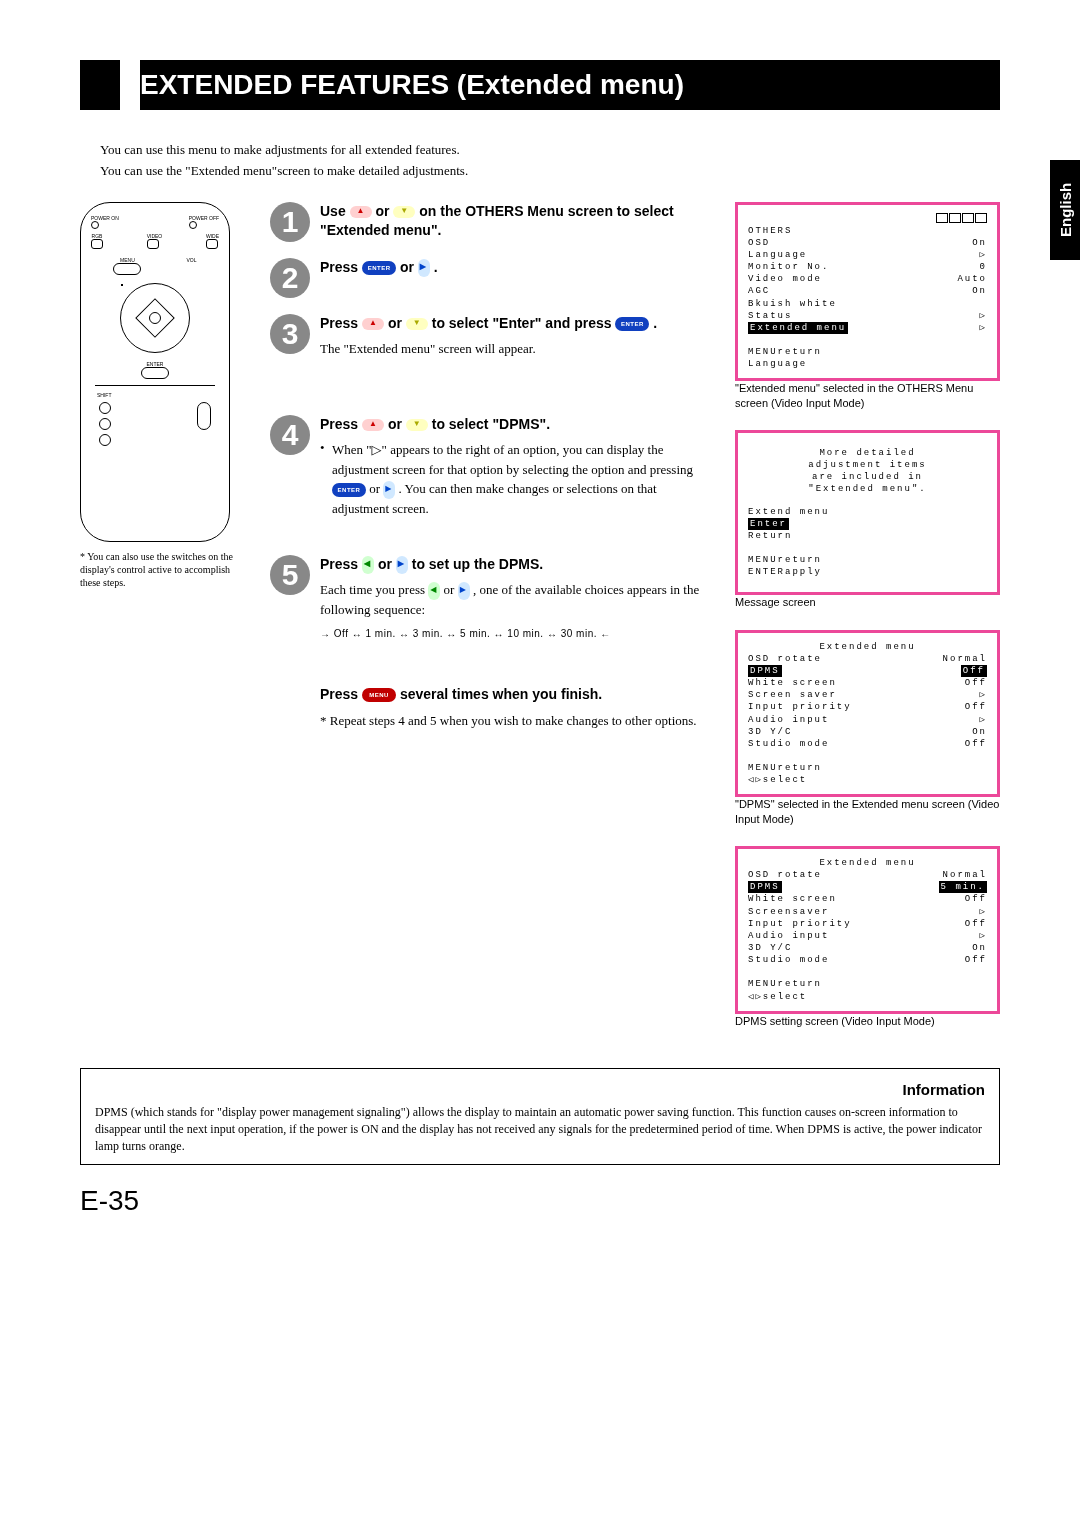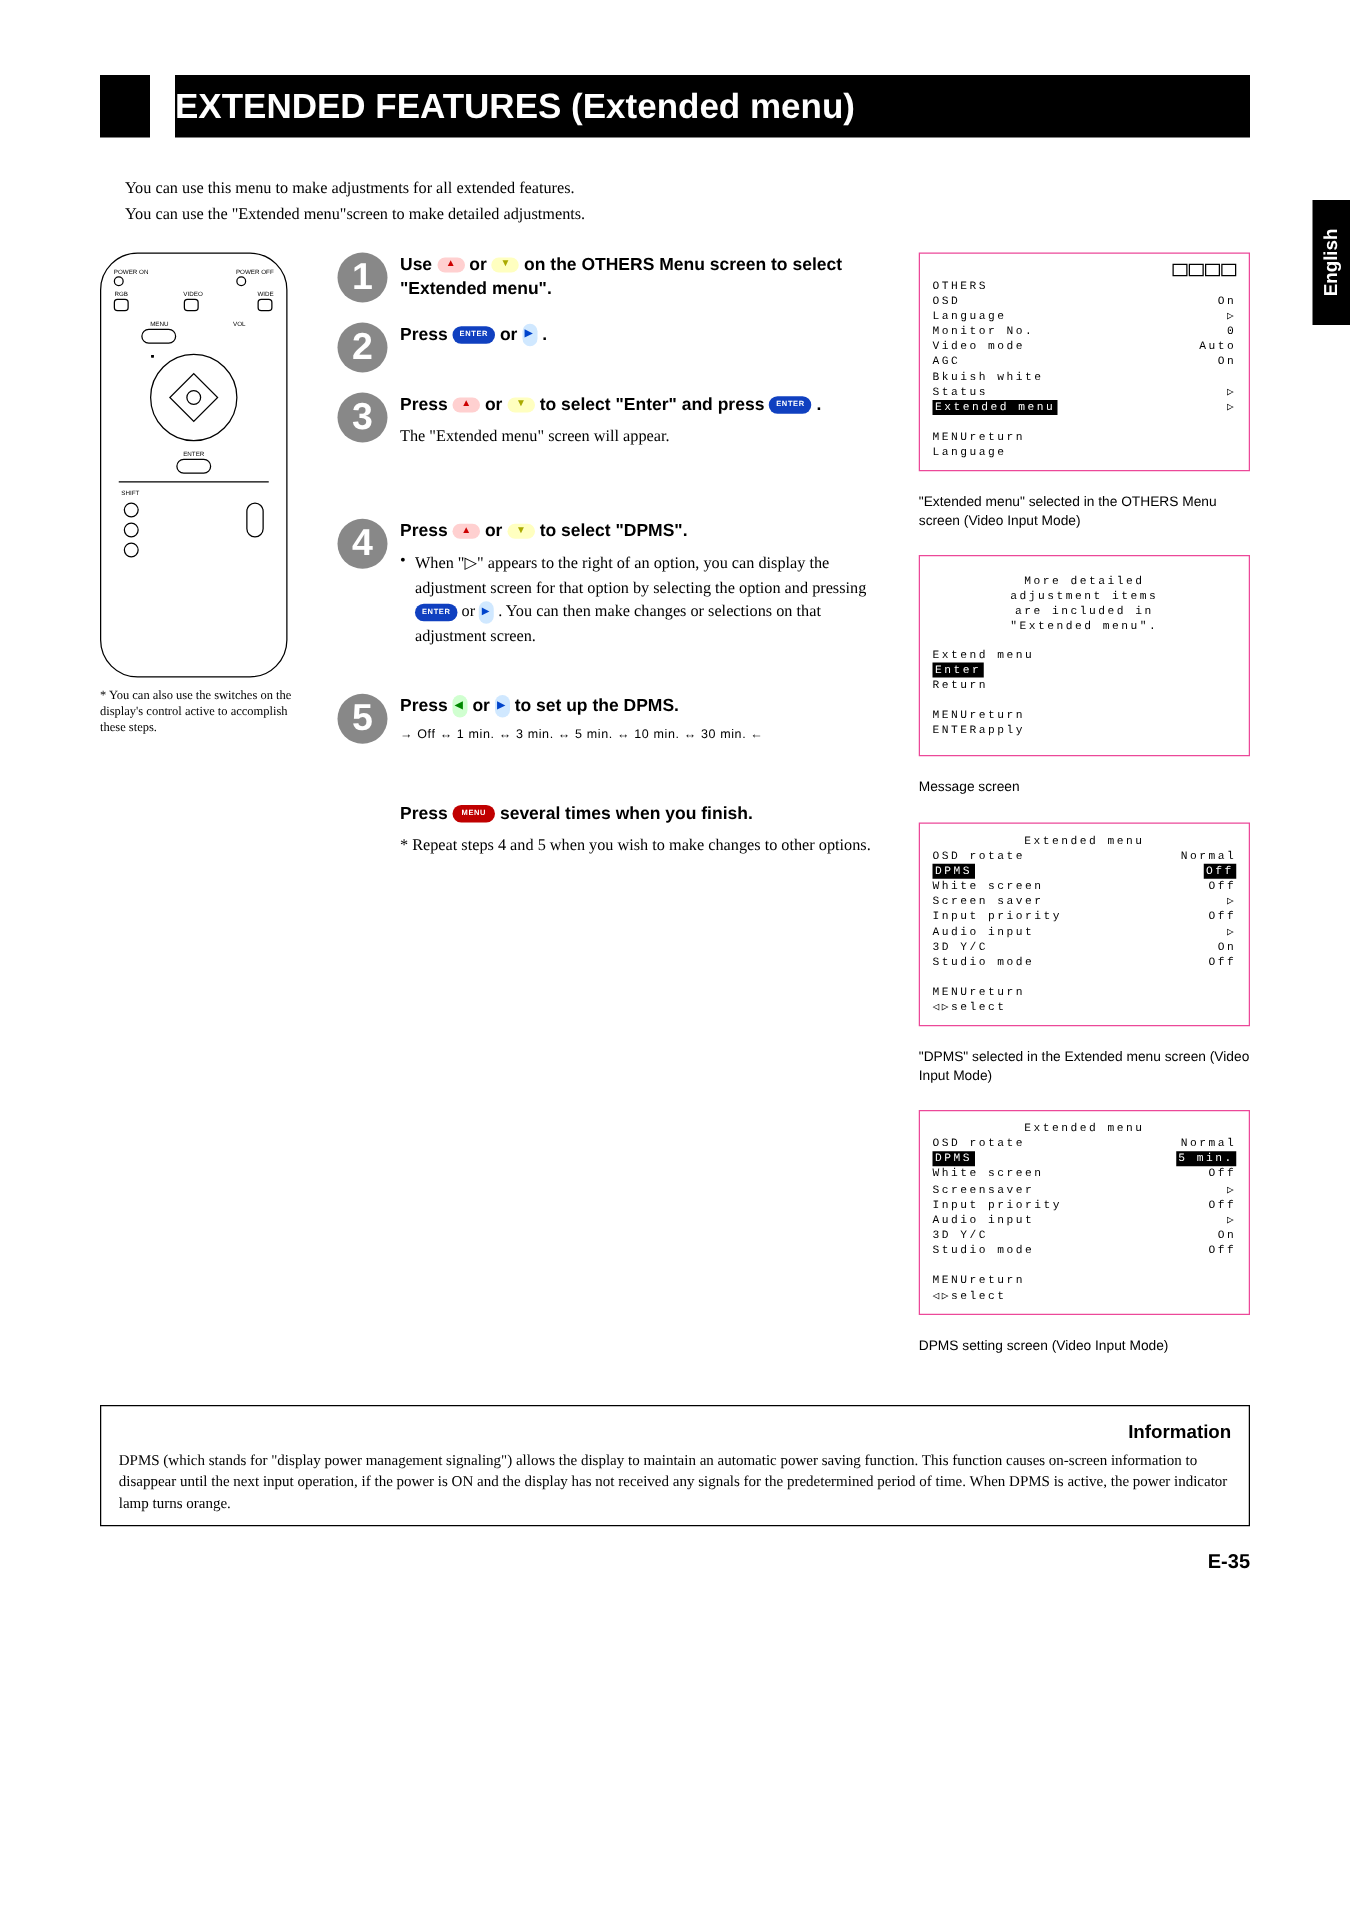--- a/index.html
+++ b/index.html
@@ -54,30 +54,30 @@
   .btn-dir::before { content: ""; position: absolute; top: 0; width: 0; height: 0; }
   .dir-up { background: #ffd0d0; border-radius: 6px; }
   .dir-up::after { content: "▲"; color: #c00; font-size: 8px; position: absolute; left: 7px; top: -1px; }
   .dir-dn { background: #ffffc0; border-radius: 6px; }
   .dir-dn::after { content: "▼"; color: #aa0; font-size: 8px; position: absolute; left: 7px; top: -1px; }
   .dir-lt { background: #d0ffd0; border-radius: 6px; width: 12px; height: 18px; }
   .dir-lt::after { content: "◀"; color: #080; font-size: 8px; position: absolute; left: 2px; top: 2px; }
   .dir-rt { background: #d0e8ff; border-radius: 6px; width: 12px; height: 18px; }
   .dir-rt::after { content: "▶"; color: #04c; font-size: 8px; position: absolute; left: 2px; top: 2px; }
 
-  .osd { border: 1px solid #ec4899; padding: 8px 10px; font-family: "Courier New", monospace; font-size: 9px; line-height: 1.35; letter-spacing: 2px; margin-bottom: 18px; white-space: pre; }
+  .osd { border: 3px solid #ec4899; padding: 8px 10px; font-family: "Courier New", monospace; font-size: 9px; line-height: 1.35; letter-spacing: 2px; margin-bottom: 0; white-space: pre; }
   .osd .hl { background: #000; color: #fff; padding: 0 2px; letter-spacing: 2px; display: inline-block; }
   .osd .r  { float: right; letter-spacing: 2px; }
   .osd-cap { font-family: Arial, sans-serif; font-size: 11px; line-height: 1.3; margin-bottom: 20px; }
   .osd-ic { display: inline-block; width: 12px; height: 10px; border: 1px solid #000; margin-left: 1px; vertical-align: middle; }
 
   .info-box { border: 1px solid #000; padding: 10px 14px; margin-top: 20px; font-size: 12px; line-height: 1.4; }
   .info-title { font-family: Arial, sans-serif; font-weight: bold; font-size: 15px; margin-bottom: 4px; text-align: right; }
 
-  .page-num { font-family: Arial, sans-serif; font-weight: bold; font-size: 16px; text-align: right; margin-top: 20px; }
+  .page-num { font-family: Arial, sans-serif; font-weight: normal; font-size: 28px; margin-top: 20px; }
   .arrow-seq { font-size: 10px; }
 </style>
 </head>
 <body>
 
 <div class="page">
 
   <div class="title-bar">
     <div class="title-block"></div>
     <div class="title-text">EXTENDED FEATURES (Extended menu)</div>
@@ -224,20 +224,27 @@
       <div class="step">
         <div class="step-circle">5</div>
         <div class="step-body">
           <div class="step-title">
             <span>Press </span>
             <span class="btn-dir dir-lt"></span>
             <span> or </span>
             <span class="btn-dir dir-rt"></span>
             <span> to set up the DPMS.</span>
           </div>
+          <div class="step-text">
+            <span>Each time you press </span>
+            <span class="btn-dir dir-lt"></span>
+            <span> or </span>
+            <span class="btn-dir dir-rt"></span>
+            <span>, one of the available choices appears in the following sequence:</span>
+          </div>
           <div class="step-seq arrow-seq">→ Off ↔ 1 min. ↔ 3 min. ↔ 5 min. ↔ 10 min. ↔ 30 min. ←</div>
         </div>
       </div>
 
       <div style="height:30px;"></div>
 
       <div class="step">
         <div style="width:40px; flex-shrink:0; margin-right:10px;"></div>
         <div class="step-body">
           <div class="step-title">

